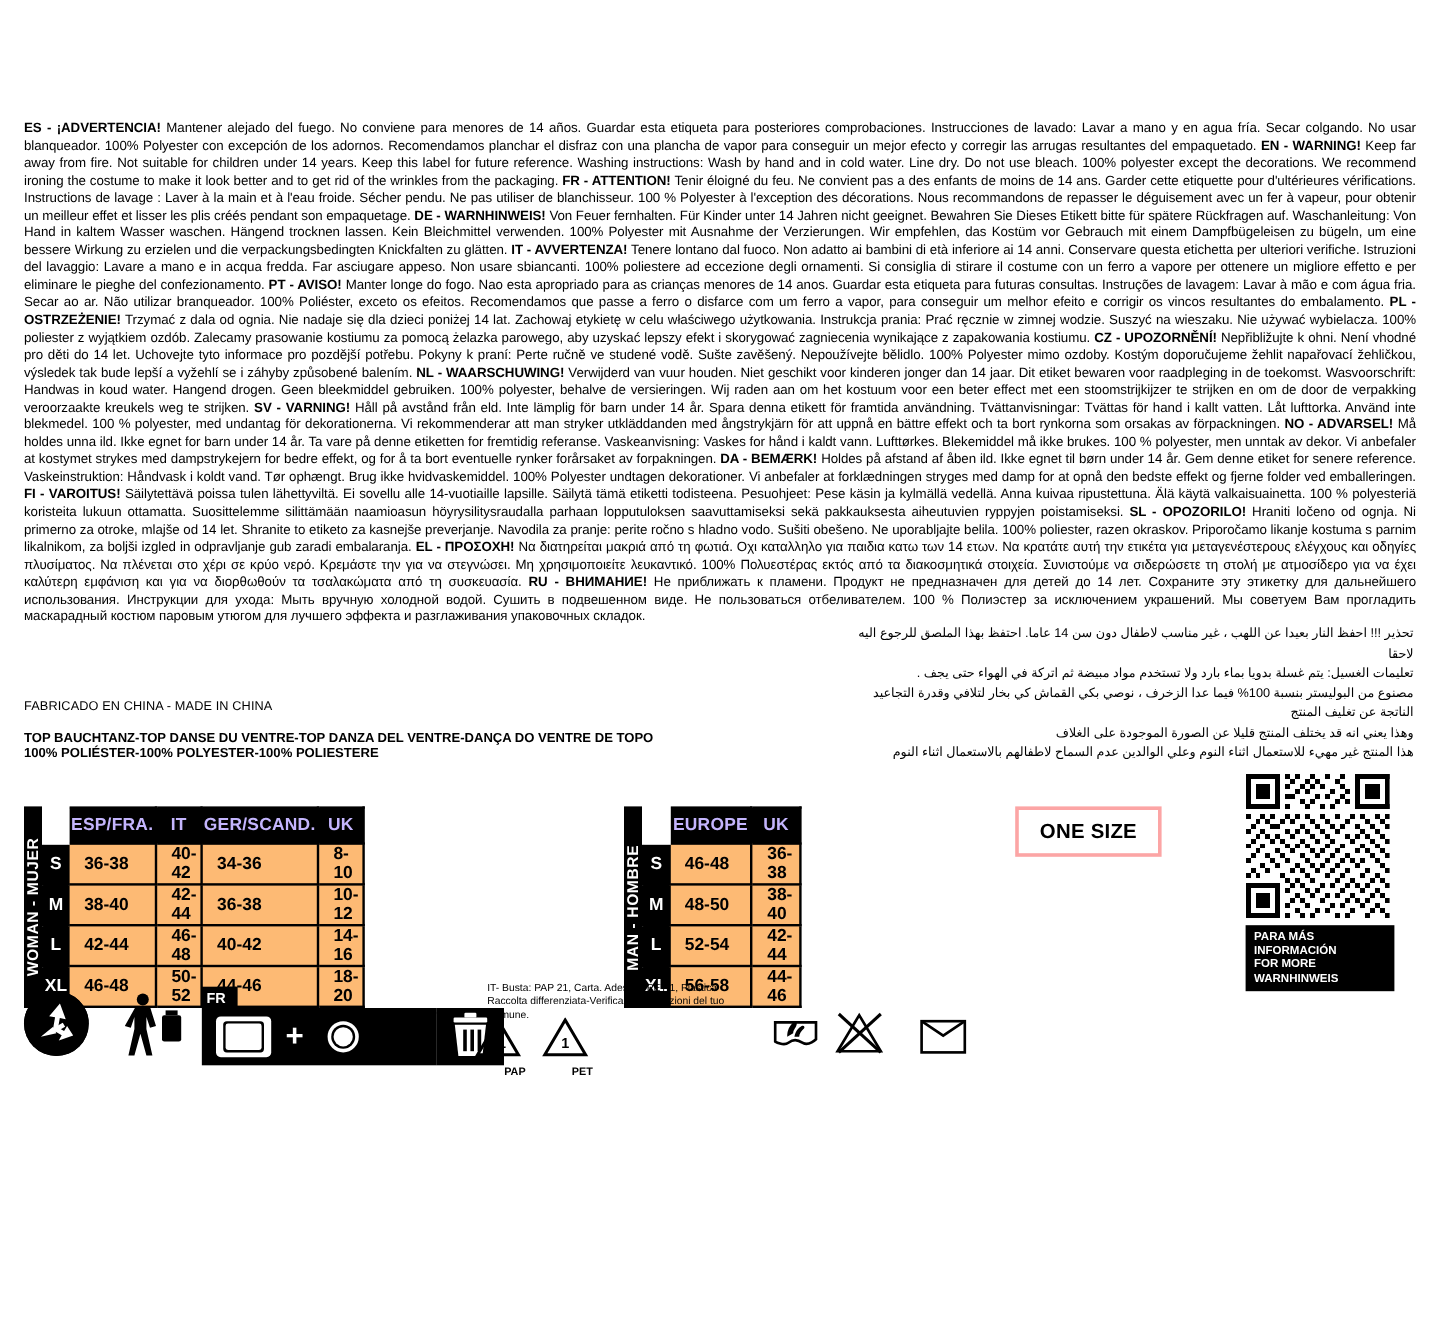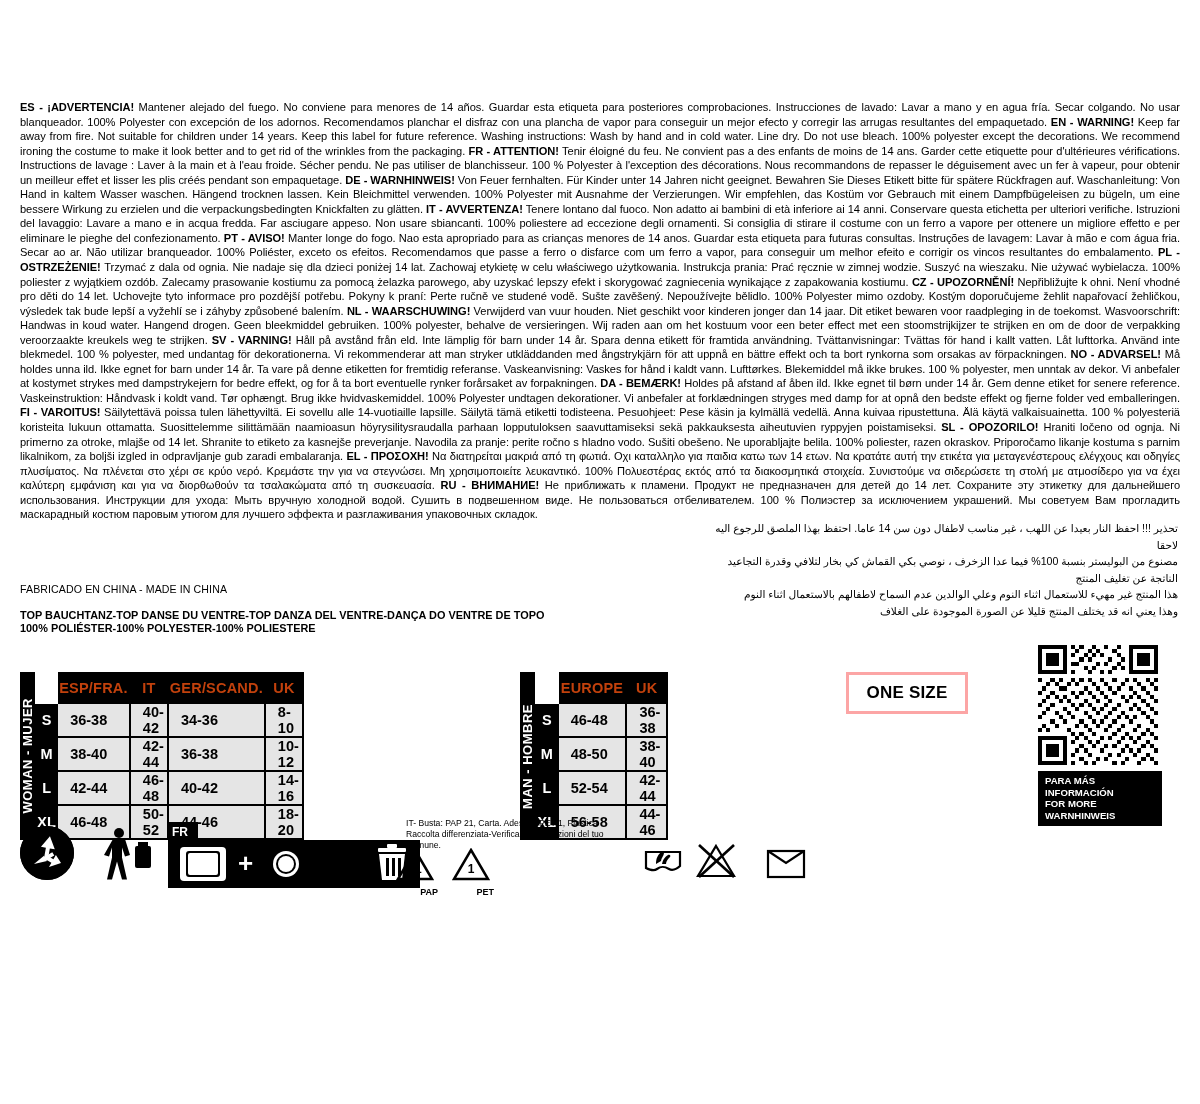--- a/index.html
+++ b/index.html
@@ -87,26 +87,26 @@
     border-collapse: collapse;
     font-size: 14.5px;
     font-weight: bold;
   }
   table.sz th, table.sz td {
     border: 2px solid #000;
     padding: 0;
     height: 28px;
     text-align: center;
     vertical-align: middle;
-    background: #e5e5e5;
+    background: #fdba74;
     font-weight: bold;
   }
   table.sz th {
     background: #000;
-    color: #c2410c;
+    color: #c4b5fd;
     font-size: 14.5px;
     letter-spacing: 0.2px;
   }
   table.sz th.blank { background:#fff; border-color:#fff; }
   table.sz td.sizecol {
     background: #000;
     color: #fff;
     width: 34px;
   }
   table.sz td.val { text-align: left; padding-left: 12px; }
@@ -193,23 +193,24 @@
 <body>
 
 <div class="page">
 
   <div class="warning-block">
     <div><b>ES - ¡ADVERTENCIA!</b> Mantener alejado del fuego. No conviene para menores de 14 años. Guardar esta etiqueta para posteriores comprobaciones. Instrucciones de lavado: Lavar a mano y en agua fría. Secar colgando. No usar blanqueador. 100% Polyester con excepción de los adornos. Recomendamos planchar el disfraz con una plancha de vapor para conseguir un mejor efecto y corregir las arrugas resultantes del empaquetado. <b>EN - WARNING!</b> Keep far away from fire. Not suitable for children under 14 years. Keep this label for future reference. Washing instructions: Wash by hand and in cold water. Line dry. Do not use bleach. 100% polyester except the decorations. We recommend ironing the costume to make it look better and to get rid of the wrinkles from the packaging. <b>FR - ATTENTION!</b> Tenir éloigné du feu. Ne convient pas a des enfants de moins de 14 ans. Garder cette etiquette pour d'ultérieures vérifications. Instructions de lavage : Laver à la main et à l'eau froide. Sécher pendu. Ne pas utiliser de blanchisseur. 100 % Polyester à l'exception des décorations. Nous recommandons de repasser le déguisement avec un fer à vapeur, pour obtenir un meilleur effet et lisser les plis créés pendant son empaquetage. <b>DE - WARNHINWEIS!</b> Von Feuer fernhalten. Für Kinder unter 14 Jahren nicht geeignet. Bewahren Sie Dieses Etikett bitte für spätere Rückfragen auf. Waschanleitung: Von Hand in kaltem Wasser waschen. Hängend trocknen lassen. Kein Bleichmittel verwenden. 100% Polyester mit Ausnahme der Verzierungen. Wir empfehlen, das Kostüm vor Gebrauch mit einem Dampfbügeleisen zu bügeln, um eine bessere Wirkung zu erzielen und die verpackungsbedingten Knickfalten zu glätten. <b>IT - AVVERTENZA!</b> Tenere lontano dal fuoco. Non adatto ai bambini di età inferiore ai 14 anni. Conservare questa etichetta per ulteriori verifiche. Istruzioni del lavaggio: Lavare a mano e in acqua fredda. Far asciugare appeso. Non usare sbiancanti. 100% poliestere ad eccezione degli ornamenti. Si consiglia di stirare il costume con un ferro a vapore per ottenere un migliore effetto e per eliminare le pieghe del confezionamento. <b>PT - AVISO!</b> Manter longe do fogo. Nao esta apropriado para as crianças menores de 14 anos. Guardar esta etiqueta para futuras consultas. Instruções de lavagem: Lavar à mão e com água fria. Secar ao ar. Não utilizar branqueador. 100% Poliéster, exceto os efeitos. Recomendamos que passe a ferro o disfarce com um ferro a vapor, para conseguir um melhor efeito e corrigir os vincos resultantes do embalamento. <b>PL - OSTRZEŻENIE!</b> Trzymać z dala od ognia. Nie nadaje się dla dzieci poniżej 14 lat. Zachowaj etykietę w celu właściwego użytkowania. Instrukcja prania: Prać ręcznie w zimnej wodzie. Suszyć na wieszaku. Nie używać wybielacza. 100% poliester z wyjątkiem ozdób. Zalecamy prasowanie kostiumu za pomocą żelazka parowego, aby uzyskać lepszy efekt i skorygować zagniecenia wynikające z zapakowania kostiumu. <b>CZ - UPOZORNĚNÍ!</b> Nepřibližujte k ohni. Není vhodné pro děti do 14 let. Uchovejte tyto informace pro pozdější potřebu. Pokyny k praní: Perte ručně ve studené vodě. Sušte zavěšený. Nepoužívejte bělidlo. 100% Polyester mimo ozdoby. Kostým doporučujeme žehlit napařovací žehličkou, výsledek tak bude lepší a vyžehlí se i záhyby způsobené balením. <b>NL - WAARSCHUWING!</b> Verwijderd van vuur houden. Niet geschikt voor kinderen jonger dan 14 jaar. Dit etiket bewaren voor raadpleging in de toekomst. Wasvoorschrift: Handwas in koud water. Hangend drogen. Geen bleekmiddel gebruiken. 100% polyester, behalve de versieringen. Wij raden aan om het kostuum voor een beter effect met een stoomstrijkijzer te strijken en om de door de verpakking veroorzaakte kreukels weg te strijken. <b>SV - VARNING!</b> Håll på avstånd från eld. Inte lämplig för barn under 14 år. Spara denna etikett för framtida användning. Tvättanvisningar: Tvättas för hand i kallt vatten. Låt lufttorka. Använd inte blekmedel. 100 % polyester, med undantag för dekorationerna. Vi rekommenderar att man stryker utkläddanden med ångstrykjärn för att uppnå en bättre effekt och ta bort rynkorna som orsakas av förpackningen. <b>NO - ADVARSEL!</b> Må holdes unna ild. Ikke egnet for barn under 14 år. Ta vare på denne etiketten for fremtidig referanse. Vaskeanvisning: Vaskes for hånd i kaldt vann. Lufttørkes. Blekemiddel må ikke brukes. 100 % polyester, men unntak av dekor. Vi anbefaler at kostymet strykes med dampstrykejern for bedre effekt, og for å ta bort eventuelle rynker forårsaket av forpakningen. <b>DA - BEMÆRK!</b> Holdes på afstand af åben ild. Ikke egnet til børn under 14 år. Gem denne etiket for senere reference. Vaskeinstruktion: Håndvask i koldt vand. Tør ophængt. Brug ikke hvidvaskemiddel. 100% Polyester undtagen dekorationer. Vi anbefaler at forklædningen stryges med damp for at opnå den bedste effekt og fjerne folder ved emballeringen. <b>FI - VAROITUS!</b> Säilytettävä poissa tulen lähettyviltä. Ei sovellu alle 14-vuotiaille lapsille. Säilytä tämä etiketti todisteena. Pesuohjeet: Pese käsin ja kylmällä vedellä. Anna kuivaa ripustettuna. Älä käytä valkaisuainetta. 100 % polyesteriä koristeita lukuun ottamatta. Suosittelemme silittämään naamioasun höyrysilitysraudalla parhaan lopputuloksen saavuttamiseksi sekä pakkauksesta aiheutuvien ryppyjen poistamiseksi. <b>SL - OPOZORILO!</b> Hraniti ločeno od ognja. Ni primerno za otroke, mlajše od 14 let. Shranite to etiketo za kasnejše preverjanje. Navodila za pranje: perite ročno s hladno vodo. Sušiti obešeno. Ne uporabljajte belila. 100% poliester, razen okraskov. Priporočamo likanje kostuma s parnim likalnikom, za boljši izgled in odpravljanje gub zaradi embalaranja. <b>EL - ΠΡΟΣΟΧΗ!</b> Να διατηρείται μακριά από τη φωτιά. Οχι καταλληλο για παιδια κατω των 14 ετων. Να κρατάτε αυτή την ετικέτα για μεταγενέστερους ελέγχους και οδηγίες πλυσίματος. Να πλένεται στο χέρι σε κρύο νερό. Κρεμάστε την για να στεγνώσει. Μη χρησιμοποιείτε λευκαντικό. 100% Πολυεστέρας εκτός από τα διακοσμητικά στοιχεία. Συνιστούμε να σιδερώσετε τη στολή με ατμοσίδερο για να έχει καλύτερη εμφάνιση και για να διορθωθούν τα τσαλακώματα από τη συσκευασία. <b>RU - ВНИМАНИЕ!</b> Не приближать к пламени. Продукт не предназначен для детей до 14 лет. Сохраните эту этикетку для дальнейшего использования. Инструкции для ухода: Мыть вручную холодной водой. Сушить в подвешенном виде. Не пользоваться отбеливателем. 100 % Полиэстер за исключением украшений. Мы советуем Вам прогладить маскарадный костюм паровым утюгом для лучшего эффекта и разглаживания упаковочных складок.</div>
   </div>
 
   <div class="arabic-block">
     <div>تحذير !!! احفظ النار بعيدا عن اللهب ، غير مناسب لاطفال دون سن 14 عاما. احتفظ بهذا الملصق للرجوع اليه لاحقا</div>
+    <div>تعليمات الغسيل: يتم غسلة بدويا بماء بارد ولا تستخدم مواد مبيضة ثم اتركة في الهواء حتى يجف .</div>
     <div>مصنوع من البوليستر بنسبة 100% فيما عدا الزخرف ، نوصي بكي القماش كي بخار لتلافي وقدرة التجاعيد الناتجة عن تغليف المنتج</div>
+    <div>وهذا يعني انه قد يختلف المنتج قليلا عن الصورة الموجودة على الغلاف</div>
     <div>هذا المنتج غير مهيء للاستعمال اثناء النوم وعلي الوالدين عدم السماح لاطفالهم بالاستعمال اثناء النوم</div>
-    <div>وهذا يعني انه قد يختلف المنتج قليلا عن الصورة الموجودة على الغلاف</div>
   </div>
 
   <div class="maker">
     <div class="line1">FABRICADO EN CHINA - MADE IN CHINA</div>
     <div class="line3">TOP BAUCHTANZ-TOP DANSE DU VENTRE-TOP DANZA DEL VENTRE-DANÇA DO VENTRE DE TOPO</div>
     <div class="line4">100% POLIÉSTER-100% POLYESTER-100% POLIESTERE</div>
   </div>
 
   <div class="sizes">
 

